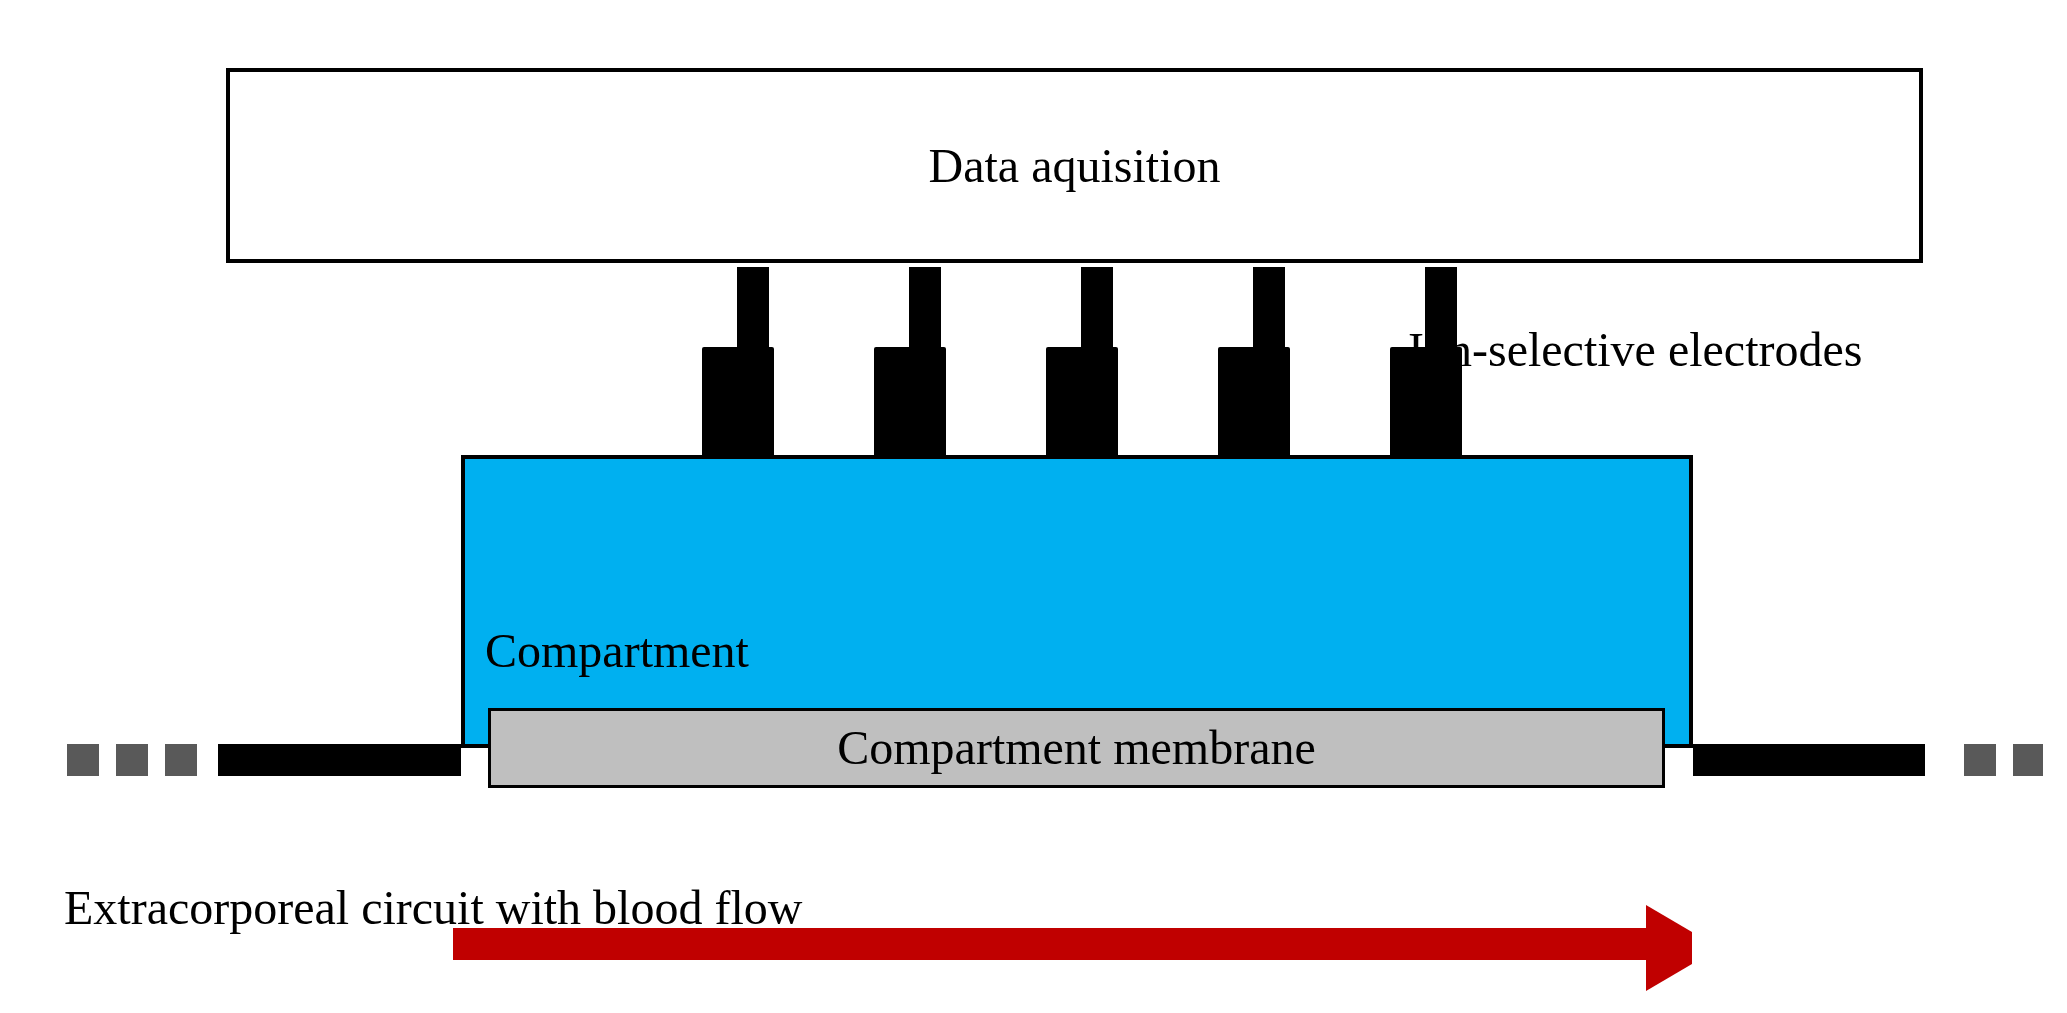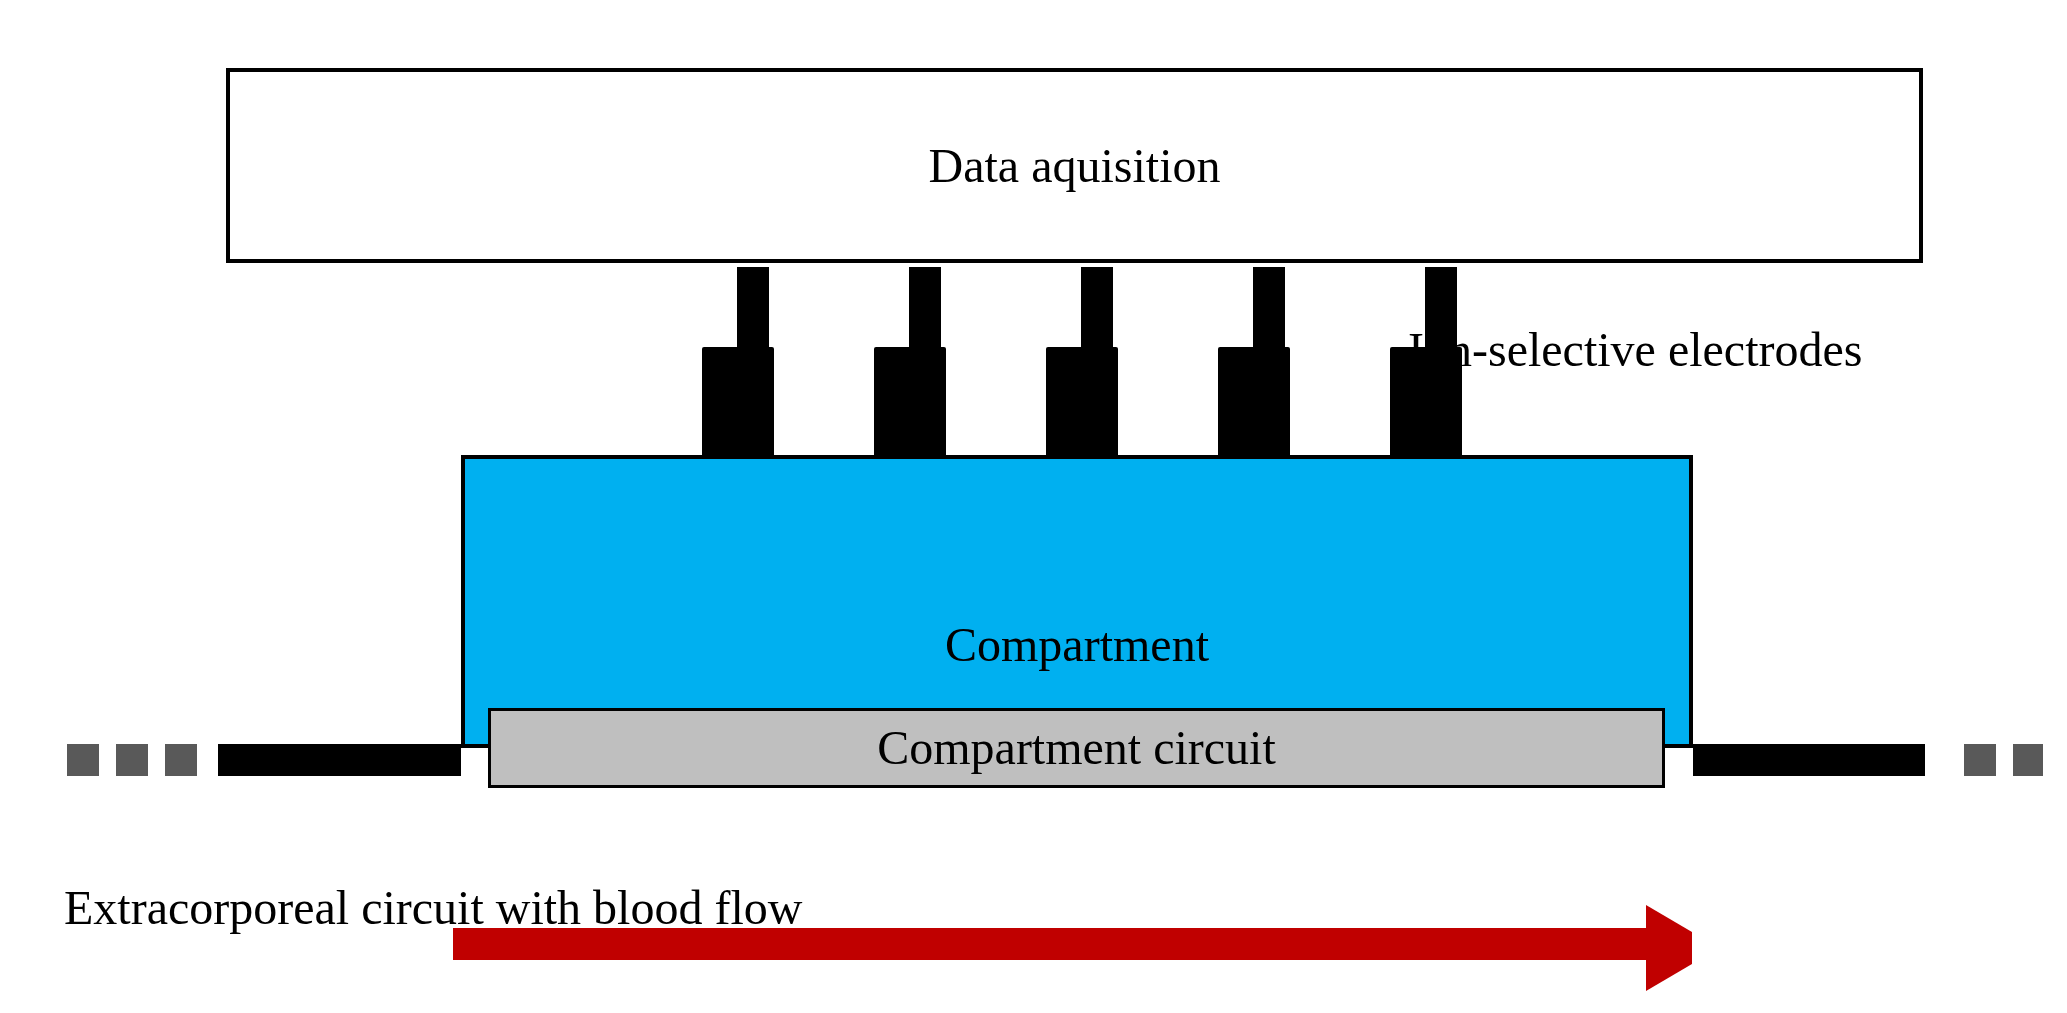--- a/index.html
+++ b/index.html
@@ -72,22 +72,21 @@
   
   .compartment {
     position: absolute;
     left: 413px; top: 407px;
     width: 1232px; height: 293px;
     background: var(--compartment-fill, #00B0F0);
     border: 4px solid var(--line-black, #000);
   }
   .compartment .label {
     position: absolute;
-    left: 0; right: 0; top: 138px;
-    text-align: center;
+    left: 0; right: 0; top: 144px;
   }
 
   
   .membrane {
     position: absolute;
     left: 440px; top: 660px;
     width: 1177px; height: 80px;
     background: var(--membrane-fill, #BFBFBF);
     border: 3px solid var(--line-black, #000);
     display: flex; align-items: center; justify-content: center;
@@ -167,21 +166,21 @@
       </div>
     </div>
 
   <div class="label ion-label">Ion-selective electrodes</div>
 
   <div class="compartment">
     <span class="label">Compartment</span>
   </div>
 
   <div class="membrane">
-    <span class="label">Compartment circuit</span>
+    <span class="label">Compartment membrane</span>
   </div>
 
   <div class="dashes dash-top-left"></div>
   <div class="hline line-top-left"></div>
   <div class="hline line-top-right"></div>
   <div class="dashes dash-top-right"></div>
 
   <div class="label flow-label">Extracorporeal circuit with blood flow</div>
 
   <div class="arrow-shaft"></div>

